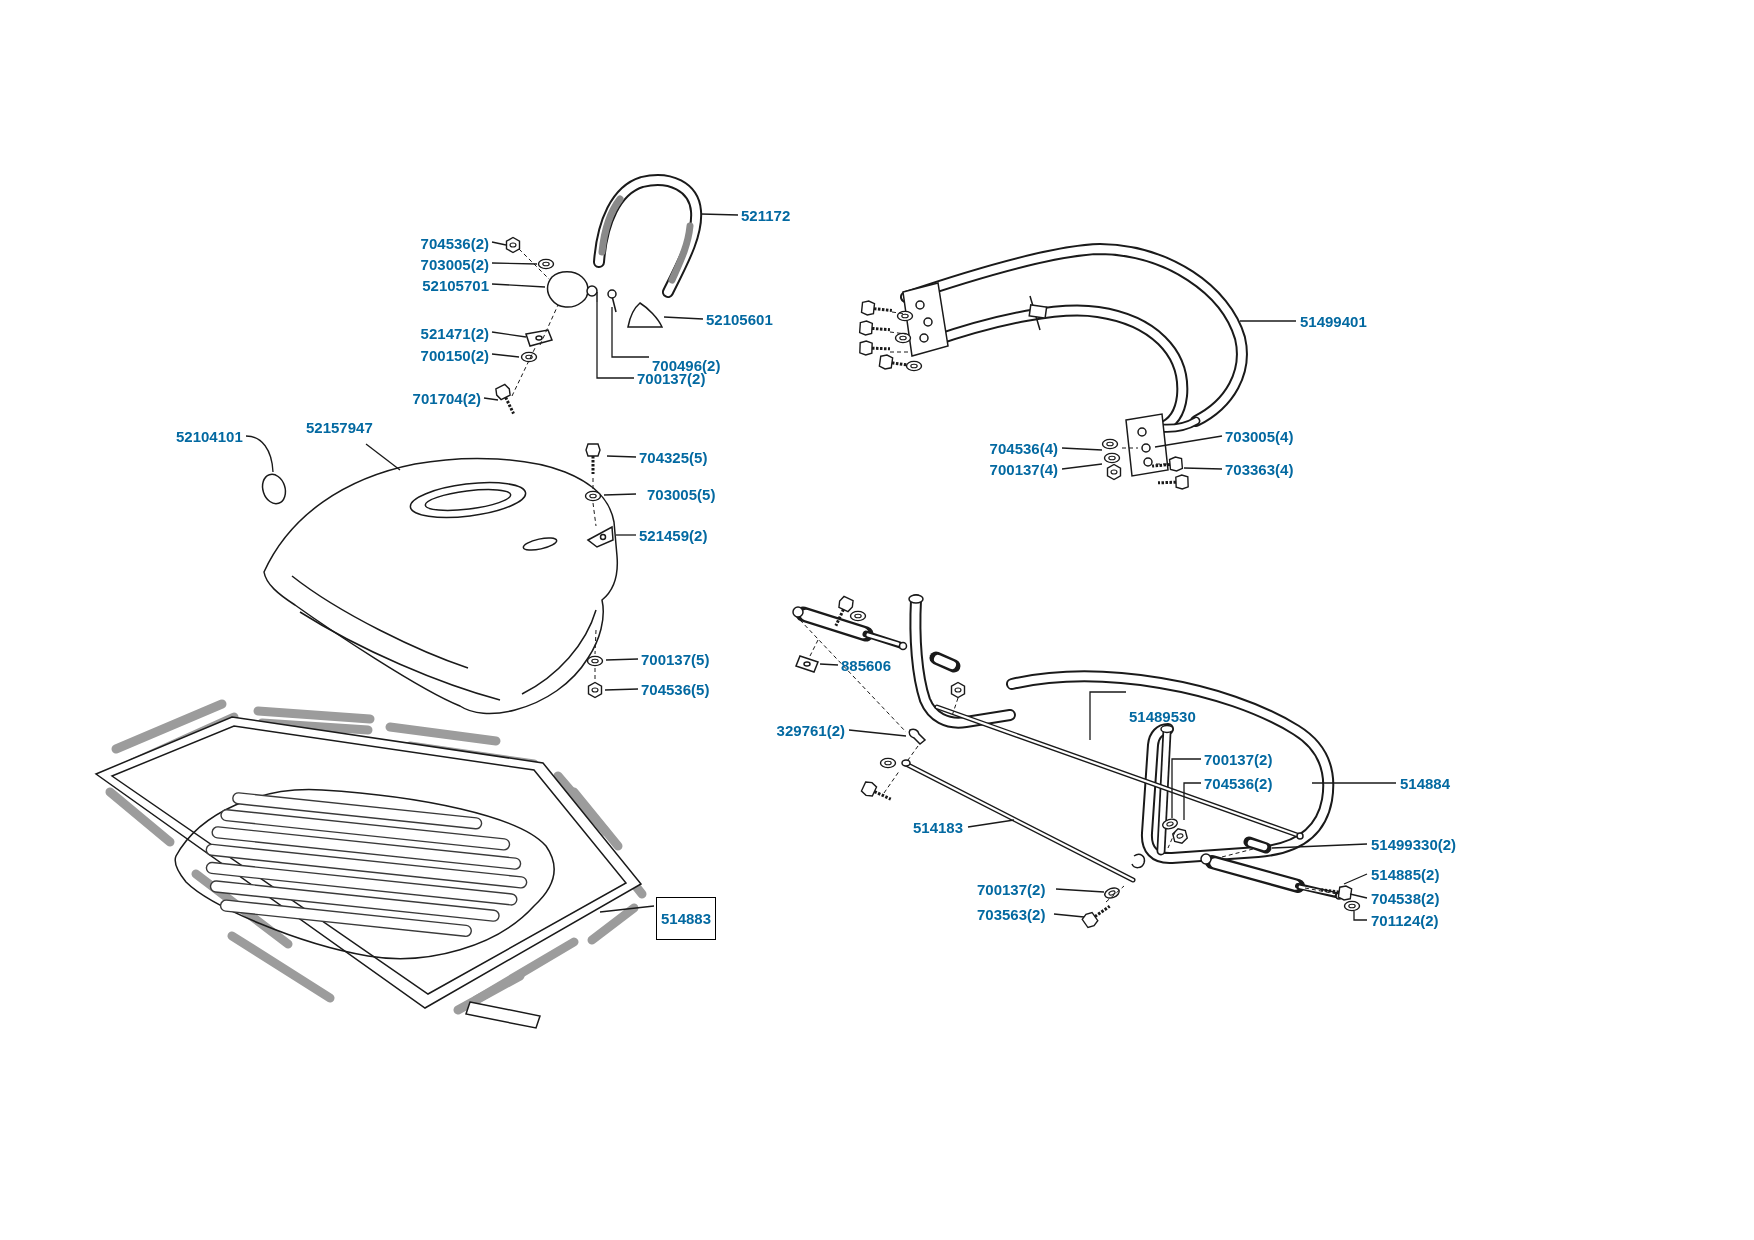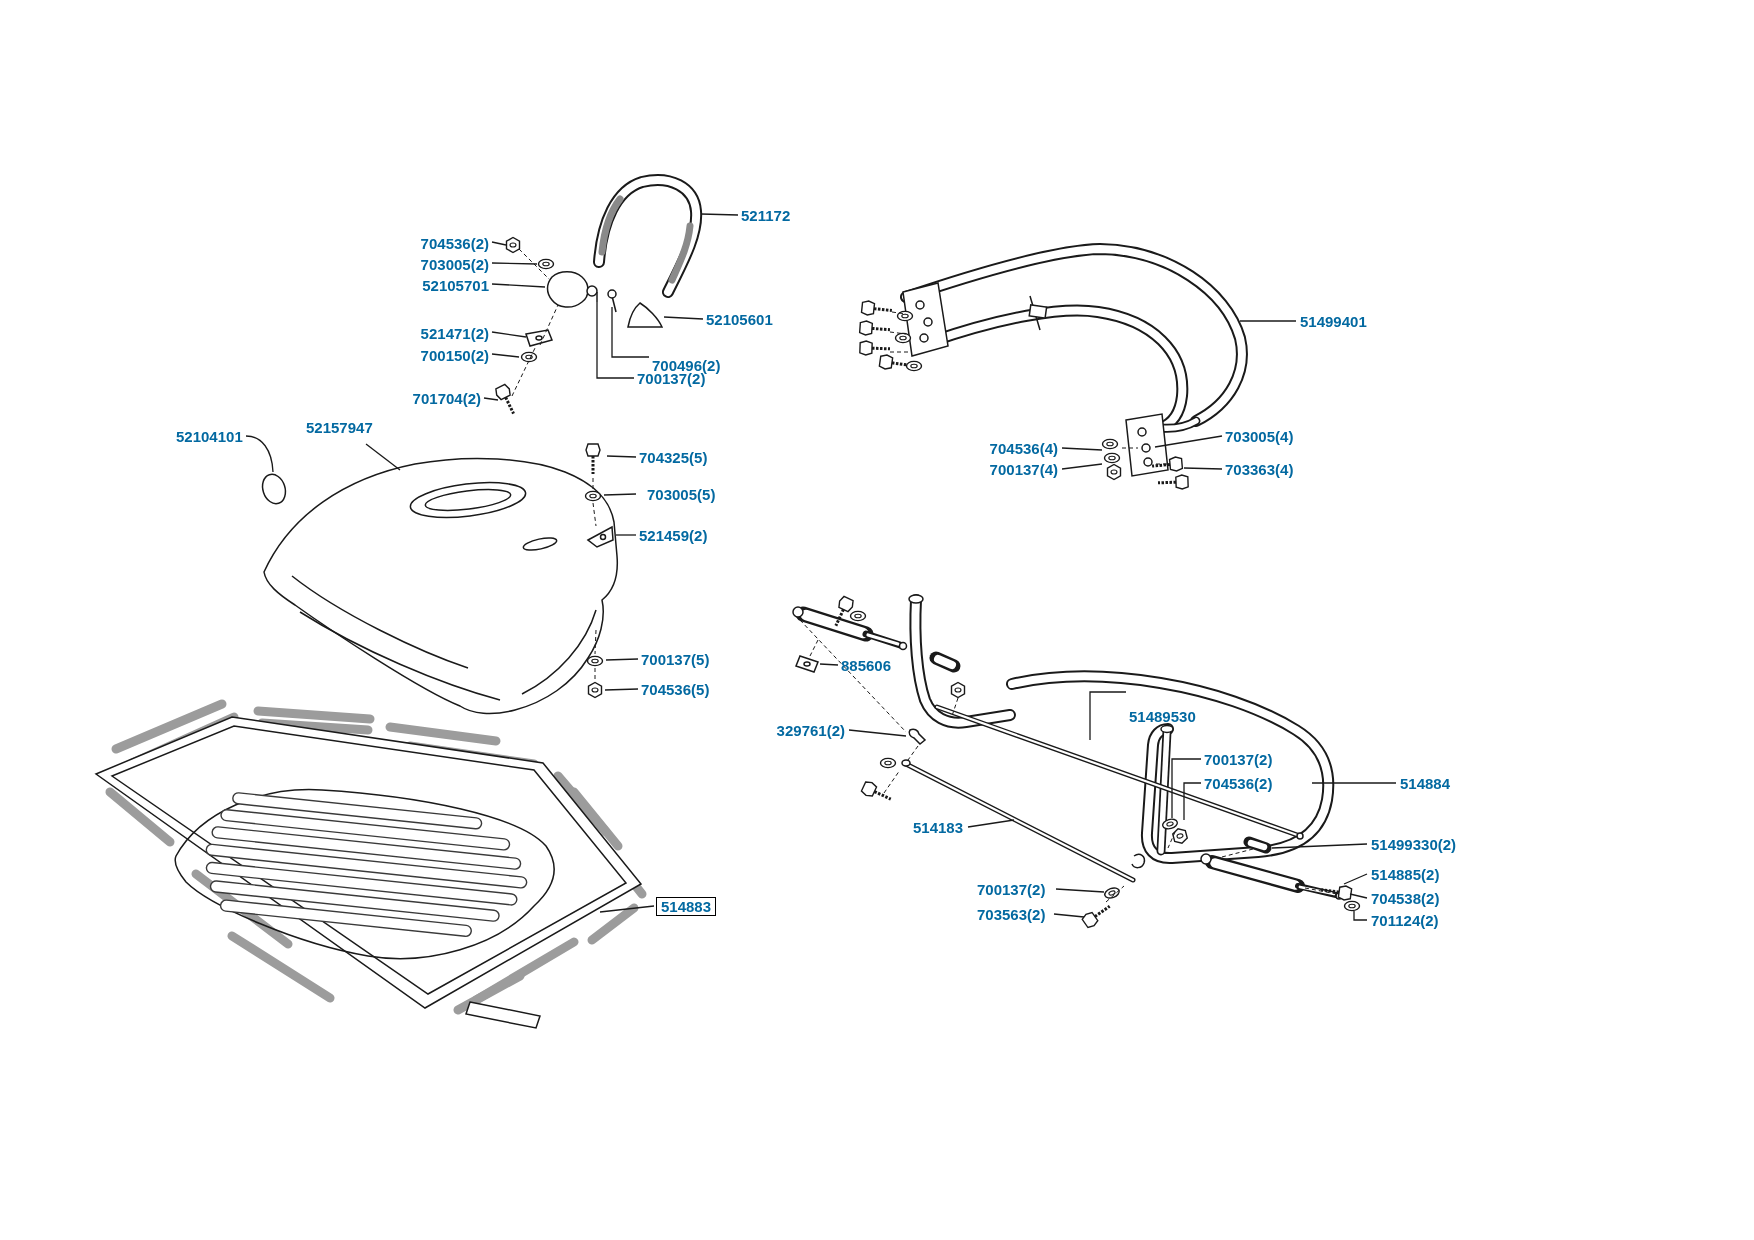--- a/index.html
+++ b/index.html
@@ -1,21 +1,21 @@
 <!DOCTYPE html>
 <html><head>
 <meta charset="utf-8">
 <style>
   html,body{margin:0;padding:0;background:#ffffff;}
   #stage{position:relative;width:1754px;height:1240px;background:#ffffff;overflow:hidden;
          font-family:"Liberation Sans", sans-serif;}
   svg{position:absolute;left:0;top:0;}
   .lbl{position:absolute;font:bold 15px "Liberation Sans", sans-serif;color:#0369a1;white-space:nowrap;}
   .lbl-r{width:120px;text-align:right;}
-  .lbl-box{border:1.6px solid #000;padding:0 4px;background:#fff;}
+  .lbl-box{border:1.6px solid #000;padding:12px 4px;background:#fff;}
   
   .t1{fill:none;stroke:#1a1a1a;stroke-width:12;stroke-linecap:round;stroke-linejoin:round;}
   .t2{fill:none;stroke:#ffffff;stroke-width:8;stroke-linecap:round;stroke-linejoin:round;}
   .p1{fill:none;stroke:#1a1a1a;stroke-width:9;stroke-linecap:round;stroke-linejoin:round;}
   .p2{fill:none;stroke:#ffffff;stroke-width:5.5;stroke-linecap:round;stroke-linejoin:round;}
   .r1{fill:none;stroke:#1a1a1a;stroke-width:5;stroke-linecap:round;}
   .r2{fill:none;stroke:#ffffff;stroke-width:2.2;stroke-linecap:round;}
   .ln{fill:none;stroke:#1a1a1a;stroke-width:1.5;}
   .shape{fill:#ffffff;stroke:#1a1a1a;stroke-width:1.5;}
   .leader{fill:none;stroke:#1a1a1a;stroke-width:1.3;}

